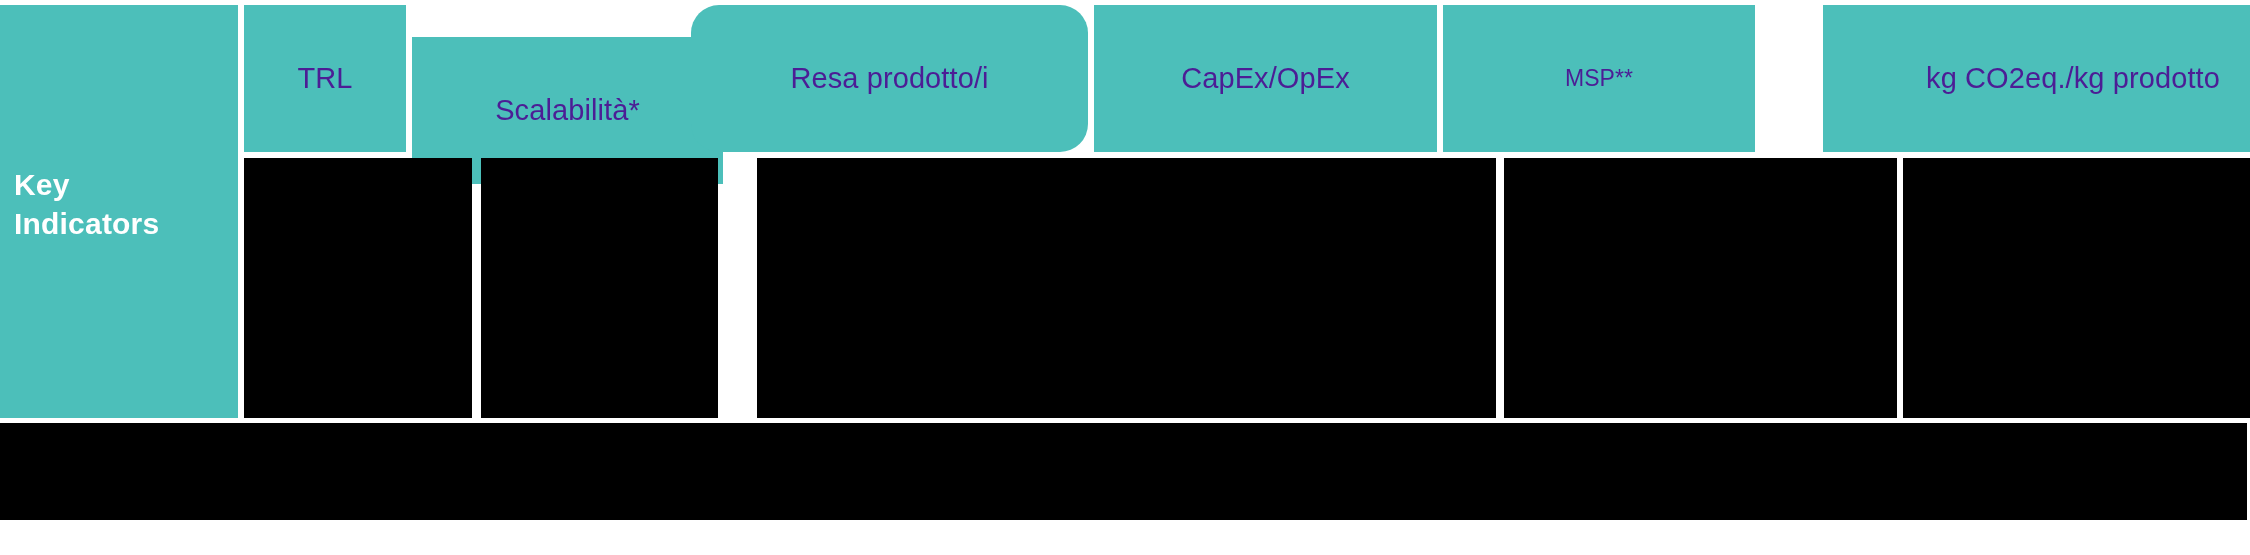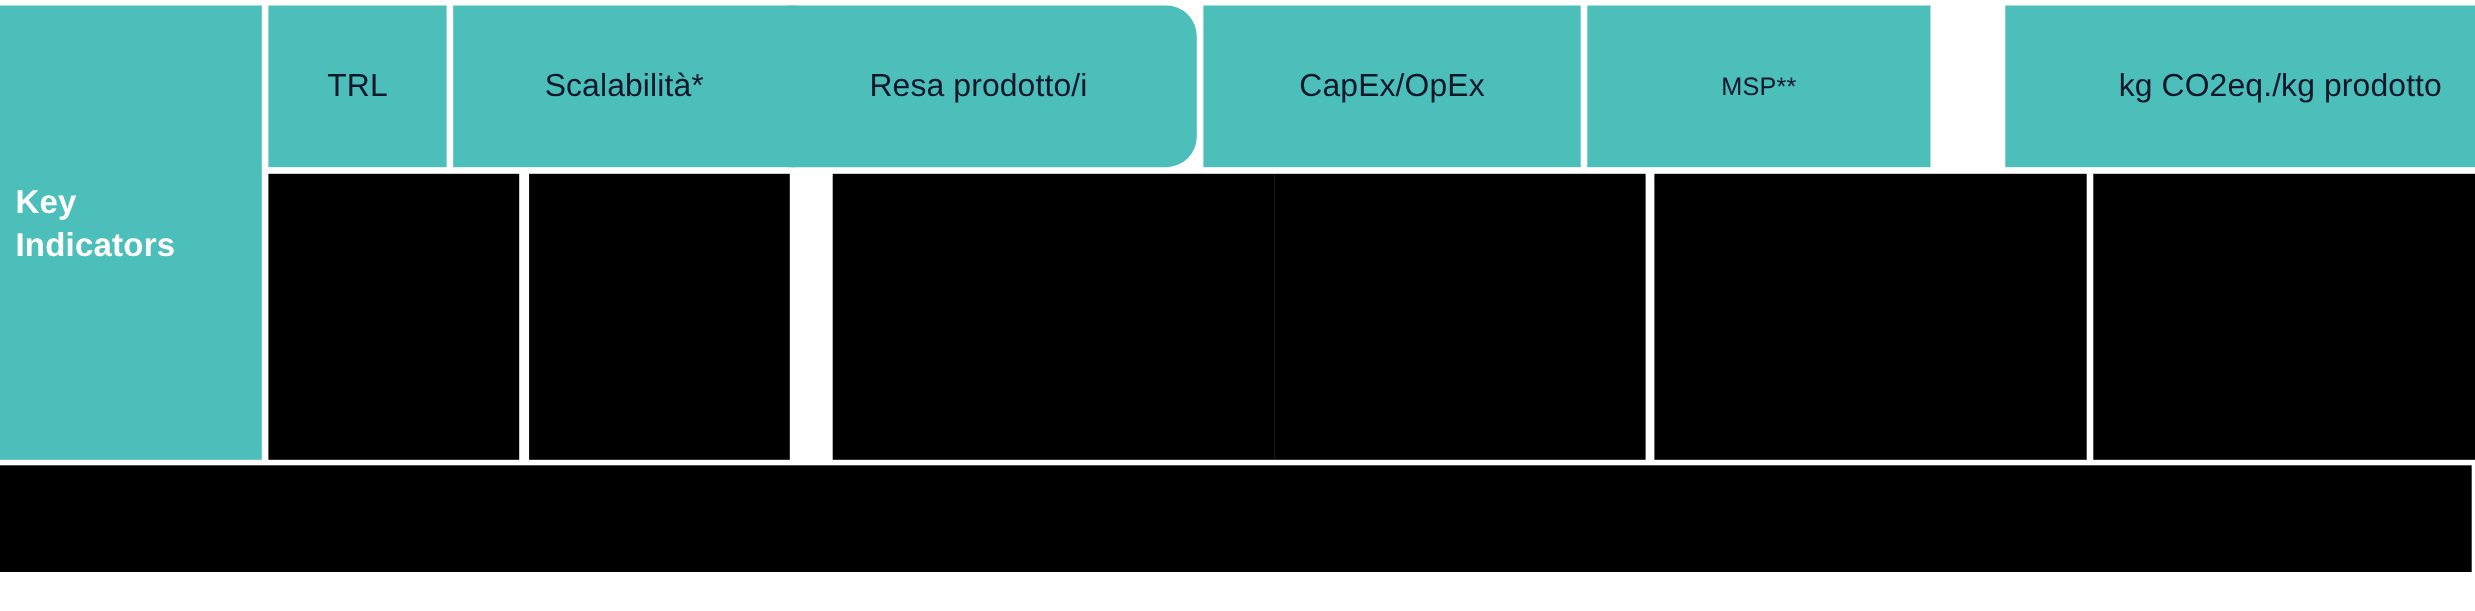--- a/index.html
+++ b/index.html
@@ -47,21 +47,21 @@
   
   .hdr {
     position: absolute;
     top: 5px;
     height: 147px;
     background: var(--teal);
     box-sizing: border-box;
     display: flex;
     align-items: center;
     justify-content: center;
-    color: #0f172a;
+    color: #4c1d95;
     font-size: 29px;
     font-weight: normal;
     letter-spacing: 0.1px;
     text-align: center;
     padding: 18px 6px;
     white-space: nowrap;
   }
   .hdr.small {
     font-size: 23px;
   }
@@ -92,21 +92,21 @@
 </head>
 <body>
 
 <div id="canvas">
 
   <div class="key-cell">
     <div class="key-text"><span>Key</span><br><span>Indicators</span></div>
   </div>
 
   <div class="hdr" style="left:244px;  width:162px;">TRL</div>
-  <div class="hdr" style="left:412px;  width:311px;">Scalabilità*</div>
+  <div class="hdr" style="left:412px;  width:311px;margin-top:32px;">Scalabilità*</div>
   <div class="hdr" style="left:691px;  width:397px;border-radius:28px;">Resa prodotto/i</div>
   <div class="hdr" style="left:1094px; width:343px;">CapEx/OpEx</div>
   <div class="hdr small" style="left:1443px; width:312px;">MSP**</div>
   <div class="hdr" style="left:1823px; width:500px;">kg CO2eq./kg prodotto</div>
 
   <div class="body-cell" style="left:244px;  width:228px;"></div>
   <div class="body-cell" style="left:481px;  width:237px;"></div>
   <div class="body-cell" style="left:757px;  width:402px;"></div>
   <div class="body-cell" style="left:1159px; width:337px;"></div>
   <div class="body-cell" style="left:1504px; width:393px;"></div>

